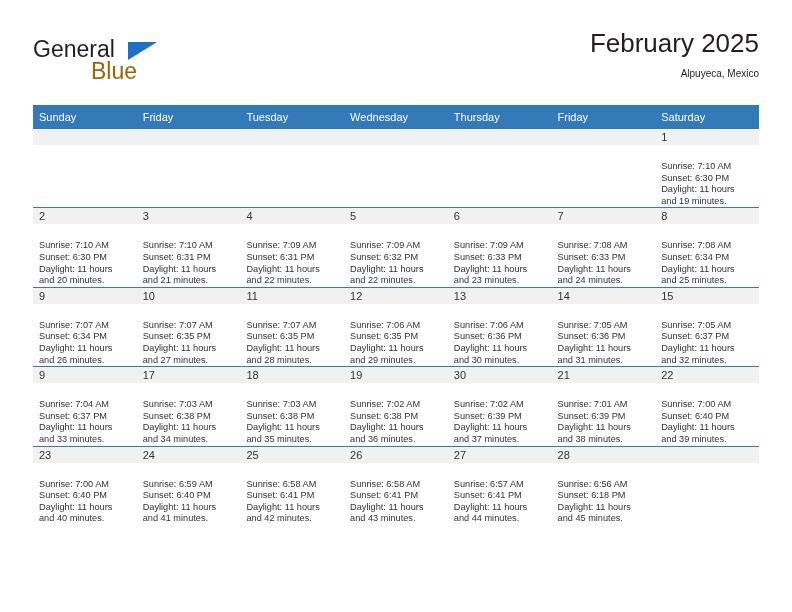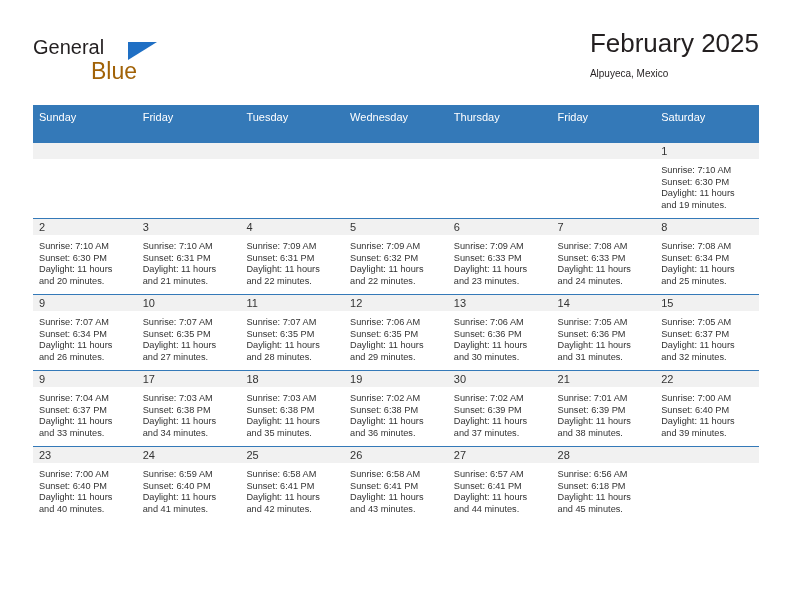--- a/index.html
+++ b/index.html
@@ -33,21 +33,21 @@
     position: absolute;
     left: 0;
     top: 8px;
     width: 220px;
     height: 60px;
   }
   .brand-general {
     position: absolute;
     left: 0;
     top: 0;
-    font-size: 20px;
+    font-size: 23px;
     letter-spacing: 0px;
     color: #231f20;
     font-family: "Liberation Sans", sans-serif;
   }
   .brand-tri {
     position: absolute;
     left: 95px;
     top: 6px;
     width: 0;
     height: 0;
@@ -59,21 +59,21 @@
     left: 58px;
     top: 22px;
     font-size: 23px;
     color: #a16207;
     font-family: "Liberation Sans", sans-serif;
   }
   .title-block {
     position: absolute;
     right: 0;
     top: 0;
-    text-align: left;
+    text-align: right;
   }
   .cal-title {
     font-size: 26px;
     color: #231f20;
     line-height: 30px;
     white-space: nowrap;
   }
   .cal-subtitle {
     font-size: 10px;
     color: #231f20;
@@ -90,21 +90,21 @@
     width: 726px;
     border-collapse: collapse;
     table-layout: fixed;
   }
   .calendar th {
     background: #3479b8;
     color: #ffffff;
     font-size: 11px;
     font-weight: normal;
     text-align: left;
-    padding: 5px 0 19px 6px;
+    padding: 5px 0 5px 6px;
     height: 13px;
     border: none;
   }
   .calendar td {
     vertical-align: top;
     padding: 0;
     border: none;
     border-top: 1px solid #3479b8;
     height: 75px;
     width: 103.71px;
@@ -117,21 +117,21 @@
     height: 16px;
     padding: 2px 0 1px 6px;
     font-size: 11px;
     color: #333333;
     box-sizing: border-box;
   }
   td.empty .daynum-bar {
     background: #f1f1f1;
   }
   .cell-body {
-    padding: 6px 5px 0 6px;
+    padding: 16px 5px 0 6px;
     font-size: 9.2px;
     line-height: 11.6px;
     color: #333333;
   }
   .cell-body div {
     white-space: nowrap;
   }
 </style>
 </head>
 <body>

